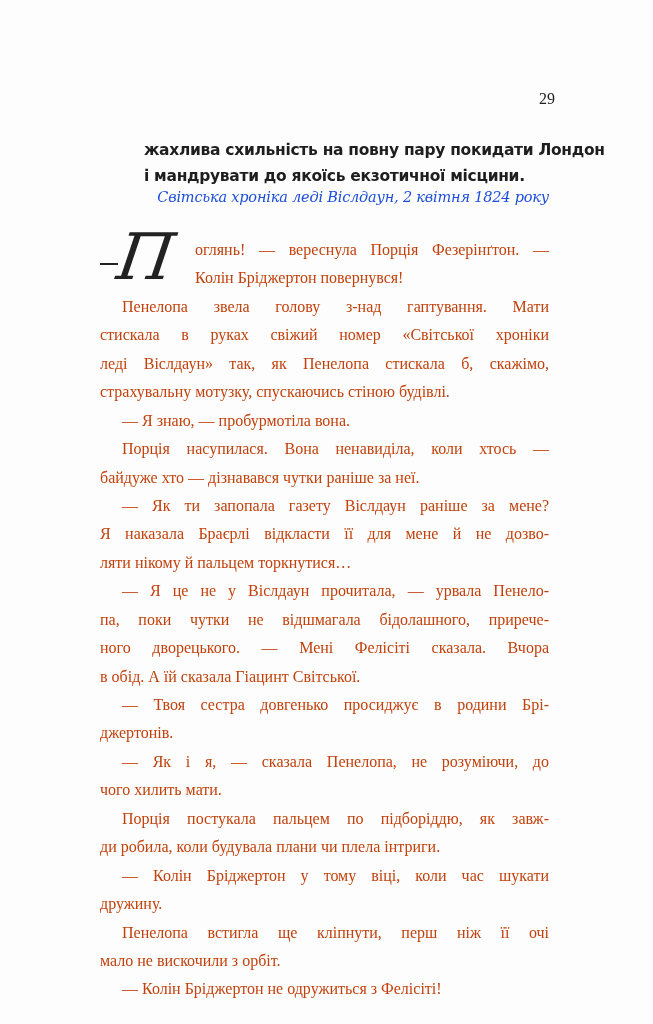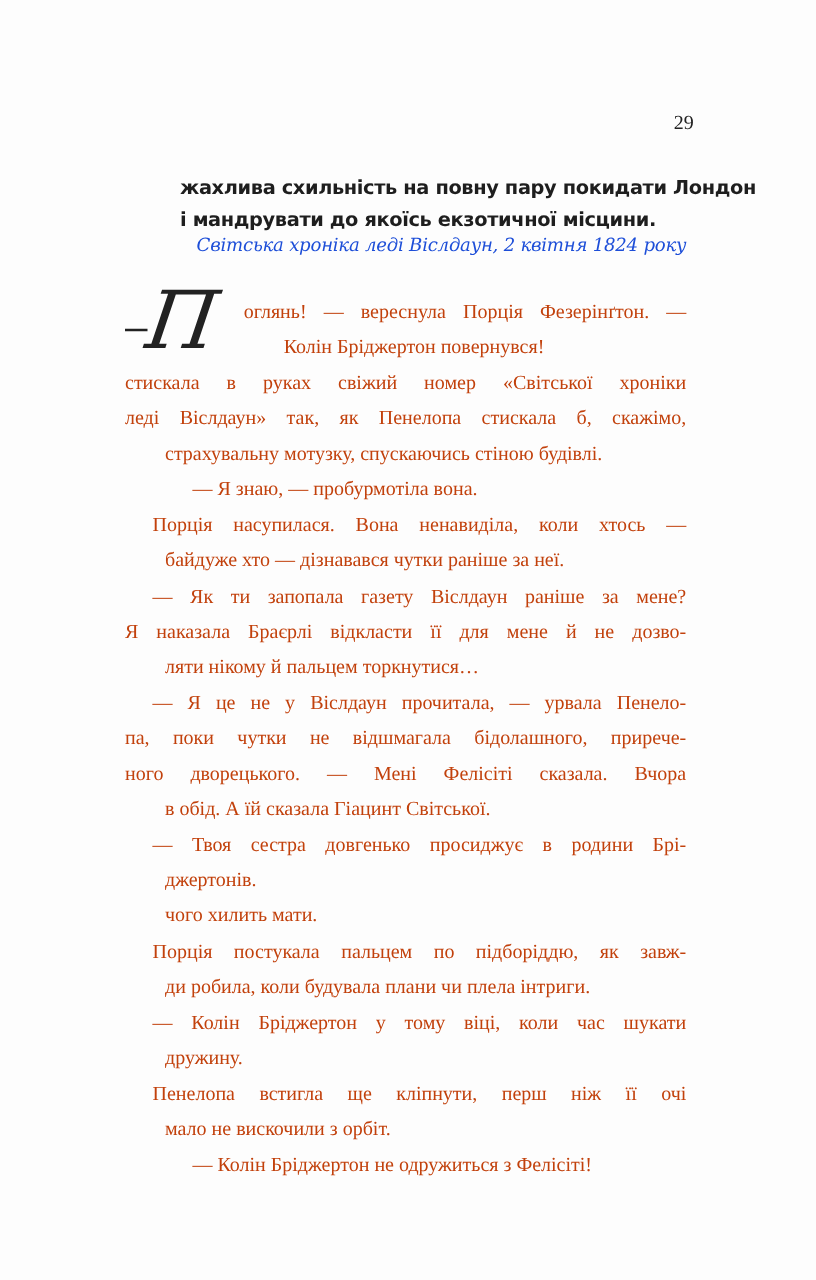--- a/index.html
+++ b/index.html
@@ -20,21 +20,21 @@
   .attribution {
     position: absolute; right: 104px; top: 189px;
     font-family: "DejaVu Serif", serif; font-style: italic; font-size: 14.5px; color: #1d4ed8;
     white-space: nowrap; letter-spacing: -0.2px;
   }
   .body-text {
     position: absolute; left: 100px; top: 236px; width: 449px;
     font-family: "Liberation Serif", serif; font-size: 16px; line-height: 28.45px; color: #c2410c;
   }
   .line { display: block; white-space: nowrap; text-align: justify; text-align-last: justify; height: 28.45px; }
-  .line.last { text-align-last: left; margin-left: 32px; }
+  .line.last { text-align-last: left; }
   .line.indent { padding-left: 22px; }
   .line.dropline { padding-left: 95px; }
   .dropcap-wrap {
     position: absolute; left: 100px; top: 230px; width: 100px; height: 66px;
   }
   .dropcap-dash {
     position: absolute; left: 0; top: 33px; width: 18px; height: 2px; background: #222;
   }
   .dropcap {
     position: absolute; left: 18px; top: -8px;
@@ -54,35 +54,37 @@
 <div class="attribution">Світська хроніка леді Віслдаун, 2 квітня 1824 року</div>
 
 <div class="dropcap-wrap">
   <div class="dropcap-dash"></div>
   <div class="dropcap">П</div>
 </div>
 
 <div class="body-text">
   <span class="line dropline">оглянь! — вереснула Порція Фезерінґтон. —</span>
   <span class="line dropline last">Колін Бріджертон повернувся!</span>
+  <span class="line indent">Пенелопа звела голову з-над гаптування. Мати</span>
   <span class="line">стискала в руках свіжий номер «Світської хроніки</span>
   <span class="line">леді Віслдаун» так, як Пенелопа стискала б, скажімо,</span>
   <span class="line last">страхувальну мотузку, спускаючись стіною будівлі.</span>
   <span class="line indent last">— Я знаю, — пробурмотіла вона.</span>
   <span class="line indent">Порція насупилася. Вона ненавиділа, коли хтось —</span>
   <span class="line last">байдуже хто — дізнавався чутки раніше за неї.</span>
   <span class="line indent">— Як ти запопала газету Віслдаун раніше за мене?</span>
   <span class="line">Я наказала Браєрлі відкласти її для мене й не дозво-</span>
   <span class="line last">ляти нікому й пальцем торкнутися…</span>
   <span class="line indent">— Я це не у Віслдаун прочитала, — урвала Пенело-</span>
   <span class="line">па, поки чутки не відшмагала бідолашного, прирече-</span>
   <span class="line">ного дворецького. — Мені Фелісіті сказала. Вчора</span>
   <span class="line last">в обід. А їй сказала Гіацинт Світської.</span>
   <span class="line indent">— Твоя сестра довгенько просиджує в родини Брі-</span>
   <span class="line last">джертонів.</span>
+  <span class="line indent">— Як і я, — сказала Пенелопа, не розуміючи, до</span>
   <span class="line last">чого хилить мати.</span>
   <span class="line indent">Порція постукала пальцем по підборіддю, як завж-</span>
   <span class="line last">ди робила, коли будувала плани чи плела інтриги.</span>
   <span class="line indent">— Колін Бріджертон у тому віці, коли час шукати</span>
   <span class="line last">дружину.</span>
   <span class="line indent">Пенелопа встигла ще кліпнути, перш ніж її очі</span>
   <span class="line last">мало не вискочили з орбіт.</span>
   <span class="line indent last">— Колін Бріджертон не одружиться з Фелісіті!</span>
 </div>
 

